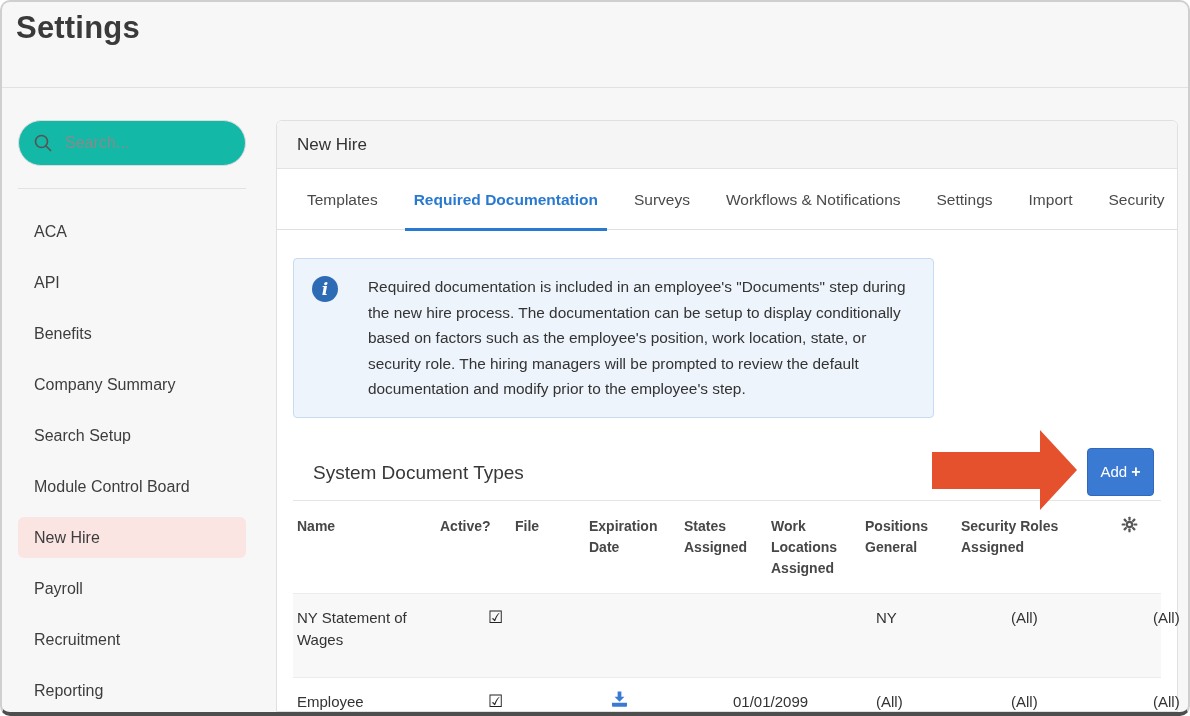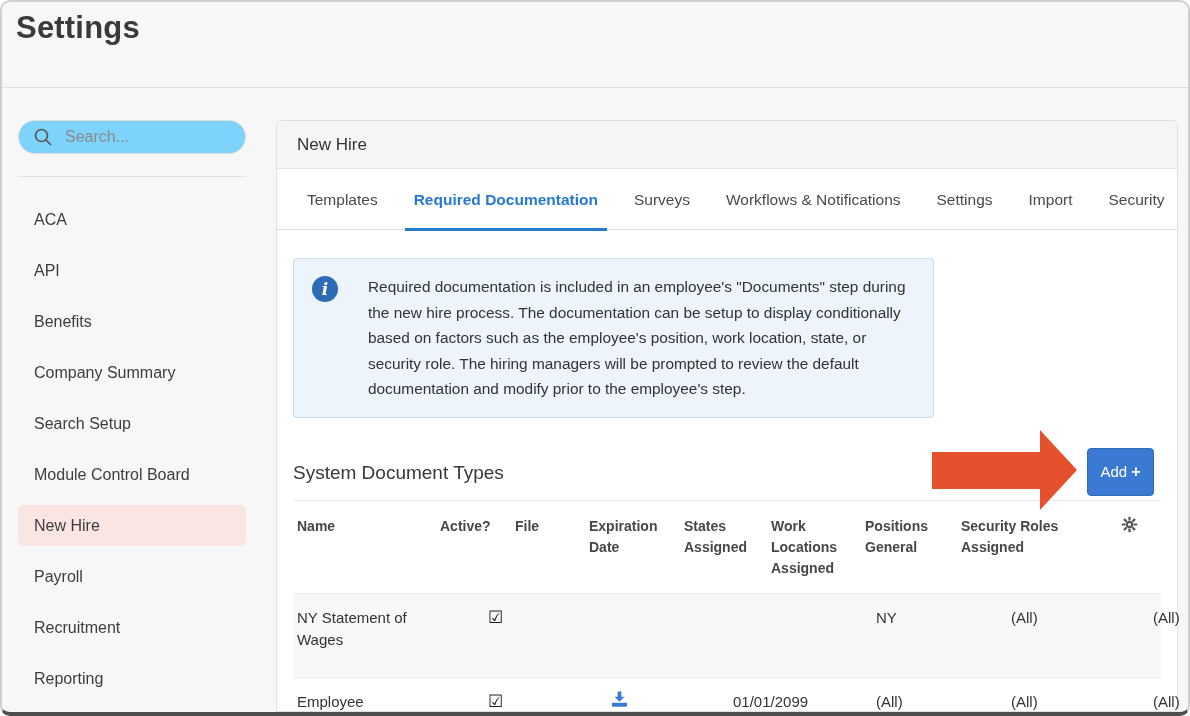--- a/index.html
+++ b/index.html
@@ -9,21 +9,21 @@
     background:#f7f7f7; border:2px solid #cfcfcf; border-bottom:4px solid #4e4e4e;
     border-radius:10px;
   }
   
   .page-title { position:absolute; left:14px; top:8px; font-size:31px; font-weight:600; color:#3a3a3a; letter-spacing:0.2px; }
   .top-divider { position:absolute; left:0; top:85px; width:100%; height:1px; background:#e2e2e2; }
 
   
   .sidebar { position:absolute; left:16px; top:118px; width:228px; }
   .search-box {
-    display:flex; align-items:center; height:34px; background:#7dd3fc;
+    display:flex; align-items:center; height:46px; background:#14b8a6;
     border:1px solid #dcdcdc; border-radius:23px; padding:12px 14px;
   }
   .search-box .icon { display:flex; margin-right:12px; }
   .search-input { border:none; outline:none; flex:1; font-size:16px; color:#444; background:transparent; font-family:"Liberation Sans", sans-serif; }
   .search-input::placeholder { color:#8a8a8a; }
   .side-divider { height:1px; background:#e2e2e2; margin-top:22px; }
   .menu { margin-top:22px; }
   .menu-item {
     height:41px; line-height:41px; padding-left:16px; margin-bottom:10px;
     font-size:16px; color:#3d3d3d; border-radius:6px; cursor:pointer;
@@ -54,21 +54,21 @@
     display:flex;
   }
   .info-icon {
     flex:0 0 26px; width:26px; height:26px; border-radius:50%; background:#2d6cb5;
     color:#fff; font-family:"DejaVu Serif", serif; font-style:italic; font-weight:bold;
     font-size:17px; display:flex; align-items:center; justify-content:center; margin-top:2px;
   }
   .info-text { margin-left:30px; font-size:15.4px; line-height:25.5px; color:#333; }
 
   .section-head { position:relative; margin:38px 16px 0 16px; height:45px; border-bottom:1px solid #e5e5e5; }
-  .section-title { position:absolute; left:0; top:6px; font-size:19px; color:#383838; }
+  .section-title { position:absolute; left:20px; top:6px; font-size:19px; color:#383838; }
   .add-btn {
     position:absolute; right:7px; top:-8px; width:67px; height:48px;
     background:#3b7ad3; border:1px solid #3069ba; border-radius:4px;
     color:#fff; font-size:15px; font-family:"Liberation Sans", sans-serif; cursor:pointer;
   }
   .add-btn b { font-size:16px; }
 
   
   .anno-arrow { position:absolute; left:930px; top:428px; width:145px; height:80px; pointer-events:none; z-index:5; }
   .anno-arrow .shaft { position:absolute; left:0; top:22px; width:110px; height:37px; background:#e4512c; }

